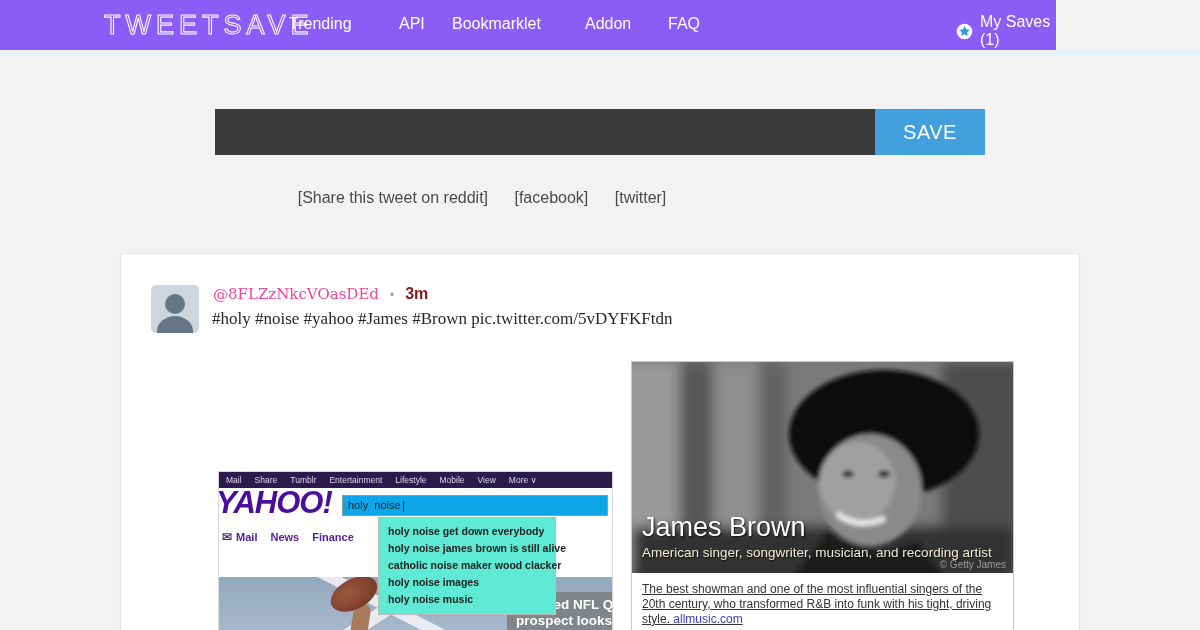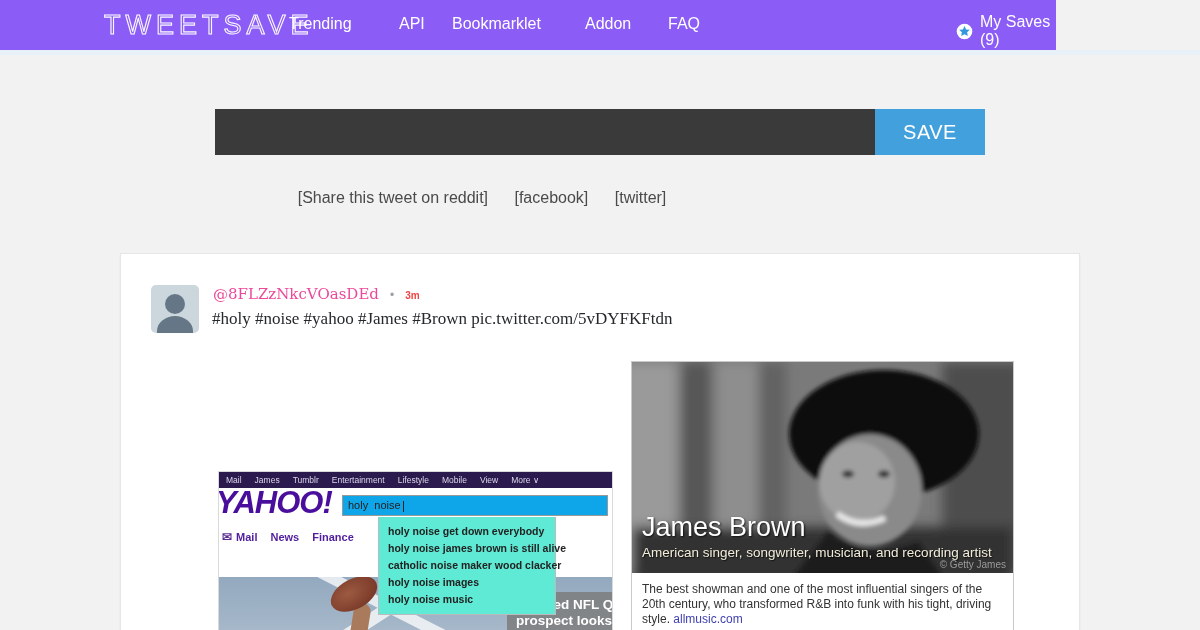--- a/index.html
+++ b/index.html
@@ -37,21 +37,21 @@
                 background:#fff; border:1px solid #e6e6e6; box-shadow:0 1px 2px rgba(0,0,0,.05); }
   .avatar { position:absolute; left:30px; top:31px; width:48px; height:48px; border-radius:5px;
             background:#ccd6dd; overflow:hidden; cursor:pointer; }
   .avatar .head { position:absolute; left:14px; top:9px; width:20px; height:20px;
                   border-radius:50%; background:#657786; }
   .avatar .torso { position:absolute; left:6px; top:31px; width:36px; height:30px;
                    border-radius:50% 50% 0 0; background:#657786; }
   .tw-header { position:absolute; left:92px; top:31px; display:flex; align-items:baseline; gap:11px; }
   .tw-user { font-family:"DejaVu Serif",serif; font-size:15px; color:#ec4899; cursor:pointer; }
   .tw-dot { font-size:12px; color:#9aa0a5; }
-  .tw-time { font-size:10px; font-weight:bold; color:#ef4444; }
+  .tw-time { font-size:16px; font-weight:bold; color:#7f1d1d; }
   .tw-text { position:absolute; left:91px; top:55px; font-family:Liberation Serif, serif;
              font-size:17px; color:#26292c; }
 
   
   .media-yahoo { position:absolute; left:97px; top:217px; width:395px; height:300px;
                  background:#fff; border:1px solid #d9d9d9; overflow:hidden; cursor:pointer; }
   .yh-topbar { position:absolute; top:0; left:0; right:0; height:16px; background:#2a1a4e;
                display:flex; align-items:center; gap:13px; padding-left:7px;
                font-size:8.5px; color:#ded8ec; }
   .yh-topbar span { white-space:nowrap; }
@@ -86,21 +86,21 @@
   
   .media-jb { position:absolute; left:510px; top:107px; width:383px; height:285px;
               background:#fff; border:1px solid #c9c9c9; cursor:pointer; }
   .jb-photo { position:relative; width:381px; height:211px; background:#555; overflow:hidden; }
   .jb-photo svg { position:absolute; left:0; top:0; }
   .jb-title { position:absolute; left:10px; top:150px; font-size:27px; color:#fff;
               text-shadow:1px 1px 2px rgba(0,0,0,.75); }
   .jb-sub { position:absolute; left:10px; top:183px; font-size:13.5px; color:#f2edda;
             text-shadow:1px 1px 1px rgba(0,0,0,.65); }
   .jb-credit { position:absolute; right:7px; top:197px; font-size:10px; color:#9b9b9b; }
-  .jb-desc { padding:9px 10px 0 10px; font-size:12px; color:#333; line-height:15px; }
+  .jb-desc { padding:9px 10px 0 10px; font-size:12px; color:#333; line-height:15px;text-decoration:underline; }
   .jb-desc .lnk { color:#4040b2; cursor:pointer; }
   .jb-site { display:flex; align-items:center; gap:9px; padding:10px 0 0 12px;
              font-size:13px; color:#222; }
 </style>
 </head>
 <body>
 
 <div id="app">
 
   <div class="navbar">
@@ -110,21 +110,21 @@
     <div class="nav-link" style="left:452px">Bookmarklet</div>
     <div class="nav-link" style="left:585px">Addon</div>
     <div class="nav-link" style="left:668px">FAQ</div>
     <div class="my-saves">
       <span>
           <svg width="17" height="17" viewBox="0 0 24 24">
             <circle cx="12" cy="12" r="11" fill="#ffffff"></circle>
             <path d="M12 4.2l2.3 4.8 5.3.6-3.9 3.6 1 5.2L12 15.8l-4.7 2.6 1-5.2-3.9-3.6 5.3-.6z" fill="#3598de"></path>
           </svg>
         </span>
-      <span>My Saves (9)</span>
+      <span>My Saves (1)</span>
     </div>
   </div>
   <div class="navbar-strip"></div>
 
   <input class="save-input" type="text" value="" style="">
   <button class="save-btn">SAVE</button>
 
   <div class="share-row">
     <span class="share-link">[Share this tweet on reddit]</span>
     <span class="share-link">[facebook]</span>
@@ -139,21 +139,21 @@
     <div class="tw-header">
       <span class="tw-user">@8FLZzNkcVOasDEd</span>
       <span class="tw-dot">•</span>
       <span class="tw-time">3m</span>
     </div>
     <div class="tw-text">#holy #noise #yahoo #James #Brown pic.twitter.com/5vDYFKFtdn</div>
 
     <div class="media-yahoo">
       <div class="yh-topbar">
         <span>Mail</span>
-        <span>James</span>
+        <span>Share</span>
         <span>Tumblr</span>
         <span>Entertainment</span>
         <span>Lifestyle</span>
         <span>Mobile</span>
         <span>View</span>
         <span>More ∨</span>
       </div>
       <div class="yh-logo">YAHOO!</div>
       <div class="yh-links">
         <span class="env">✉</span>

